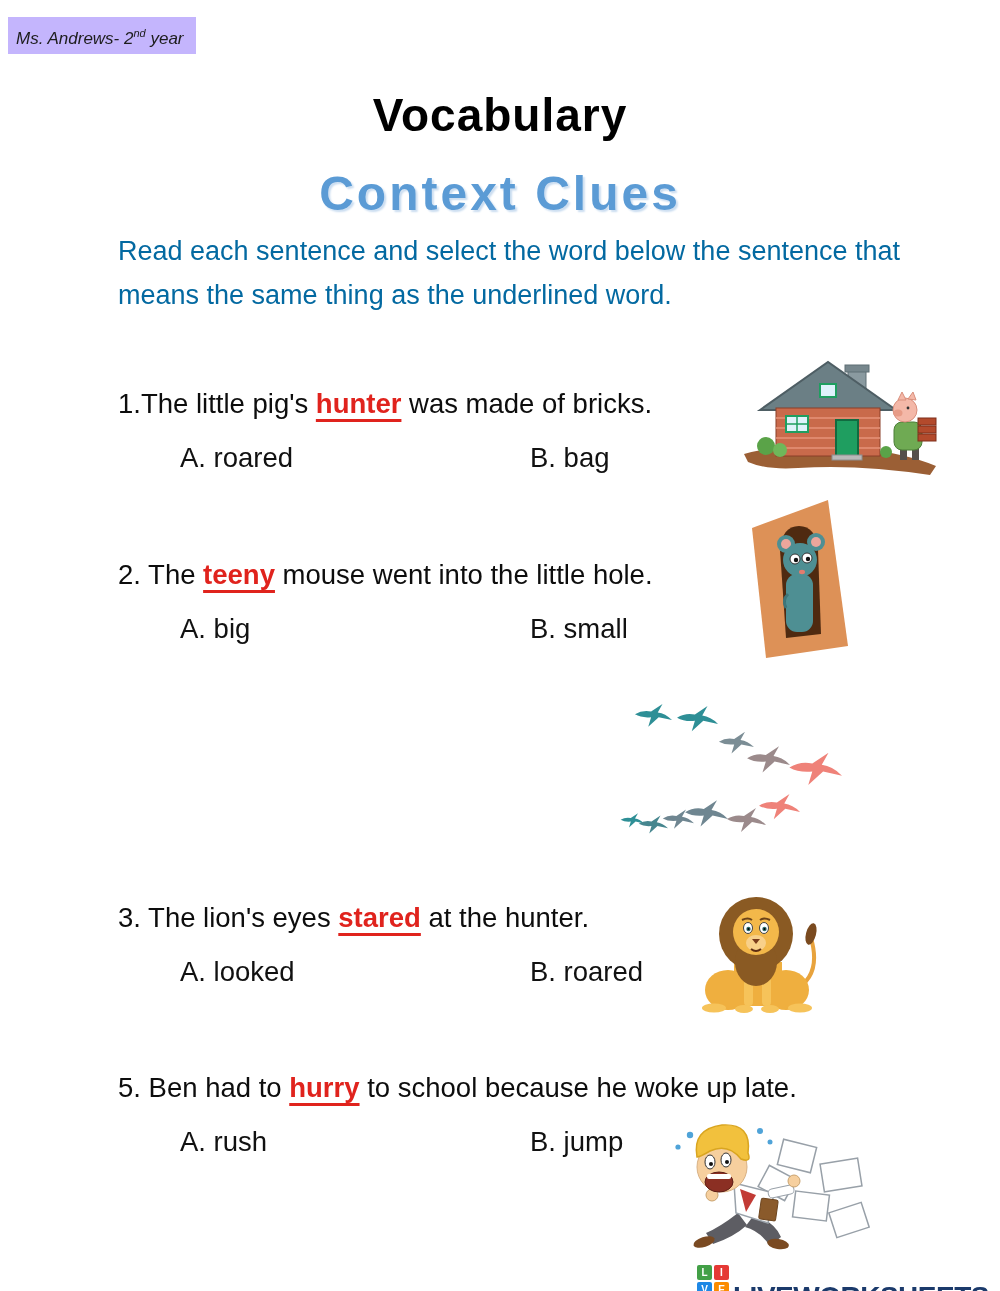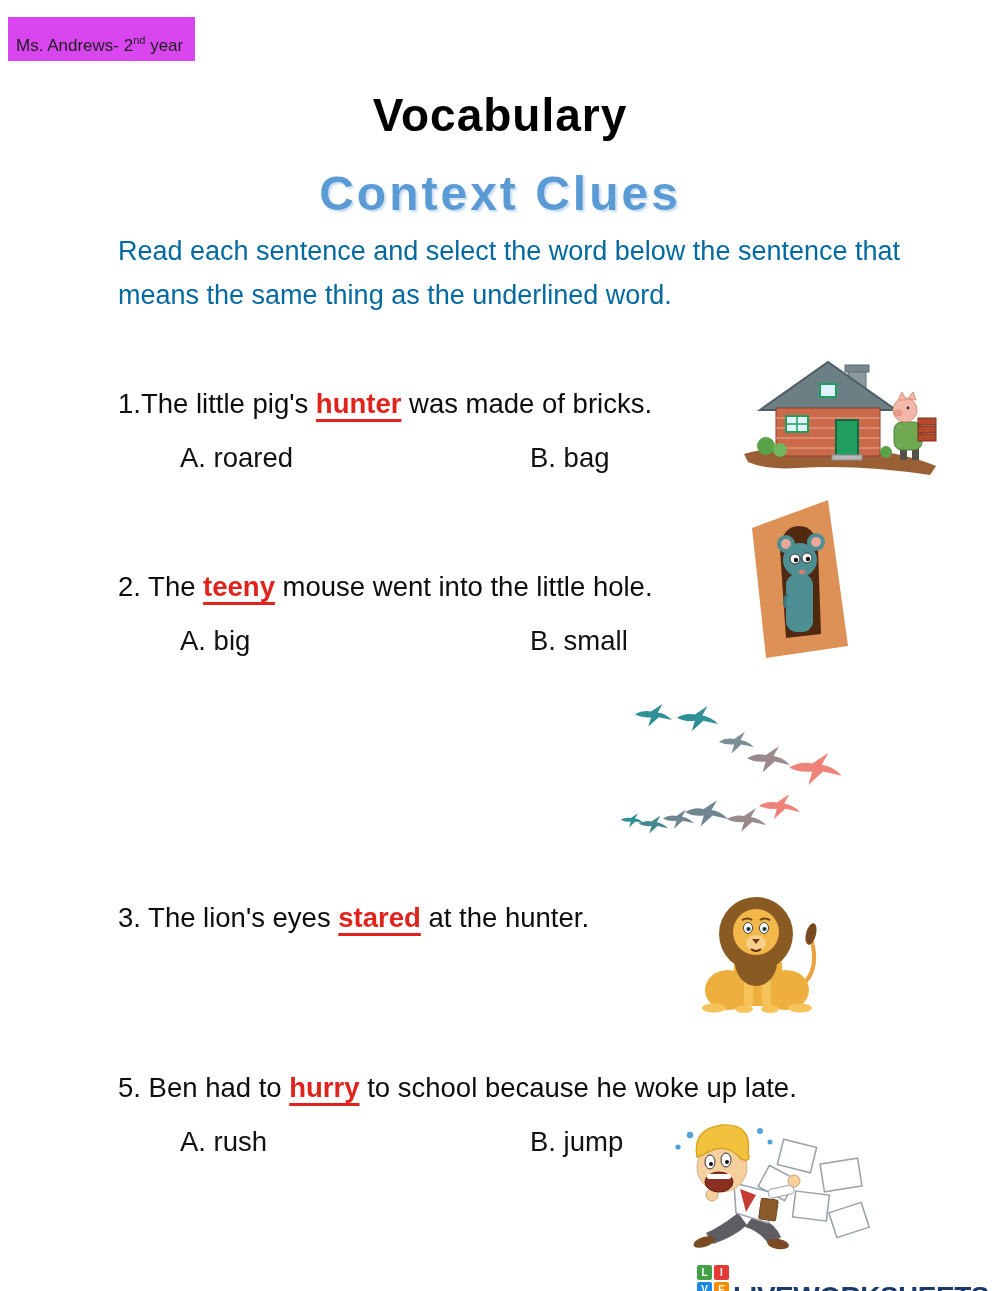--- a/index.html
+++ b/index.html
@@ -4,22 +4,22 @@
 <style>
   * { margin:0; padding:0; box-sizing:border-box; }
   body { background:#e9e9e9; font-family:"Liberation Sans", sans-serif; }
   #page {
     position:relative; width:1000px; height:1291px; margin:0 auto;
     background:#ffffff; overflow:hidden; color:#111;
   }
   
   .badge {
     position:absolute; left:8px; top:17px;
-    background:#d946ef; color:#1d1d1d;
-    font-size:17px; padding:17px 12px 5px 8px; line-height:1.2;
+    background:#c4b5fd; color:#1d1d1d;
+    font-size:17px; padding:10px 12px 5px 8px; line-height:1.2;font-style:italic;
   }
   .badge sup { font-size:11px; }
   
   .title {
     position:absolute; top:88px; left:0; width:100%;
     text-align:center; font-size:46px; font-weight:700; color:#000;
     letter-spacing:1px;
   }
   .subtitle {
     position:absolute; top:166px; left:0; width:100%;
@@ -35,21 +35,21 @@
   .q { position:absolute; left:118px; width:760px; }
   .q .sentence { font-size:27.5px; color:#0d0d0d; white-space:nowrap; }
   .q .keyword {
     color:#e0231d; font-weight:700;
     text-decoration:underline; text-decoration-thickness:3px;
     text-underline-offset:6px; text-decoration-color:#e0231d;
   }
   .q .options { position:relative; margin-top:22px; height:36px; font-size:27.5px; }
   .q .opt-a { position:absolute; left:62px; cursor:pointer; }
   .q .opt-b { position:absolute; left:412px; cursor:pointer; }
-  #q1 { top:388px; } #q2 { top:571px; } #q3 { top:730px; }
+  #q1 { top:388px; } #q2 { top:559px; } #q3 { top:730px; }
   #q4 { top:902px; } #q5 { top:1072px; }
   
   .illus { position:absolute; }
   #illus-house { left:738px; top:342px; }
   #illus-mouse { left:736px; top:498px; }
   #illus-birds { left:620px; top:690px; }
   #illus-lion  { left:692px; top:890px; }
   #illus-boy   { left:642px; top:1115px; }
   
   .logo { position:absolute; left:697px; top:1249px; display:flex; align-items:center; }
@@ -91,20 +91,24 @@
     <div class="sentence"><span>2. The </span><span class="keyword">teeny</span><span> mouse went into the little hole.</span></div>
     <div class="options">
       <span class="opt-a">A. big</span>
       <span class="opt-b">B. small</span>
     </div>
   </div>
 
 
   <div class="q" id="q4">
     <div class="sentence"><span>3. The lion's eyes </span><span class="keyword">stared</span><span> at the hunter.</span></div>
+    <div class="options">
+      <span class="opt-a">A. looked</span>
+      <span class="opt-b">B. roared</span>
+    </div>
   </div>
 
   <div class="q" id="q5">
     <div class="sentence"><span>5. Ben had to </span><span class="keyword">hurry</span><span> to school because he woke up late.</span></div>
     <div class="options">
       <span class="opt-a">A. rush</span>
       <span class="opt-b">B. jump</span>
     </div>
   </div>
 

